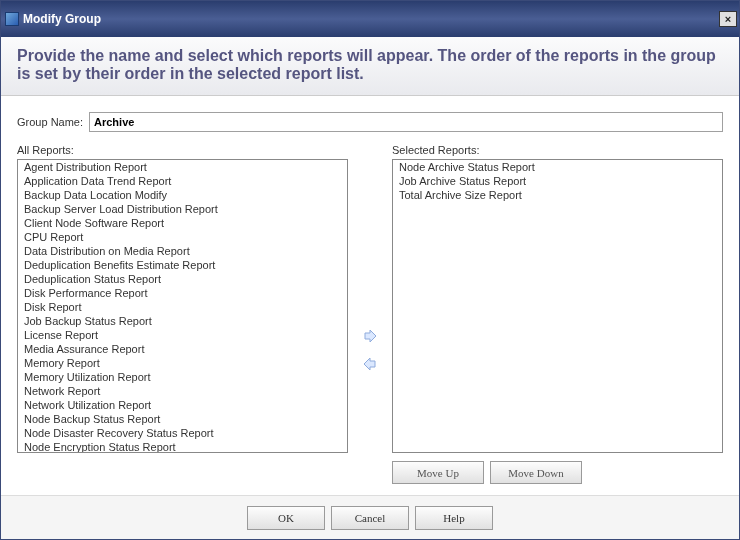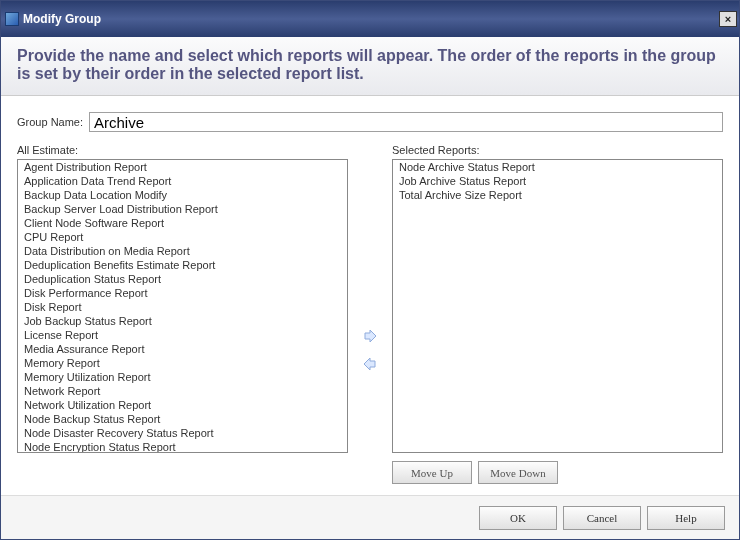--- a/index.html
+++ b/index.html
@@ -34,21 +34,21 @@
     border-bottom:1px solid #ccc;
     color:#555580; font-weight:bold; font-size:16px;
   }
 
   .content { flex:1; padding:16px 16px 0 16px; display:flex; flex-direction:column; overflow:hidden; }
 
   .group-name-row { display:flex; align-items:center; gap:6px; margin-bottom:12px; }
   .group-name-row label { white-space:nowrap;text-align:center; }
   .group-name-row input {
     flex:1; border:1px solid #a0a0a0; padding:2px 4px; height:20px;
-    font-family: Tahoma, Arial, sans-serif; font-size:15px;
+    font-family: Tahoma, Arial, sans-serif; font-size:11px;font-weight:bold;
   }
 
   .lists-row { flex:1; display:flex; gap:8px; overflow:hidden; }
   .list-col { flex:1; display:flex; flex-direction:column; min-width:0; }
   .list-label { margin-bottom:3px; }
   .listbox {
     flex:1; border:1px solid #888; overflow-y:auto; background:#fff;
     scrollbar-width:auto;
   }
   .listbox .item {
@@ -56,33 +56,33 @@
     user-select:none;
   }
 
   .arrow-col { width:28px; display:flex; flex-direction:column; align-items:center; justify-content:center; gap:8px; padding-top:60px; }
   .arrow-btn {
     width:20px; height:20px; display:flex; align-items:center; justify-content:center;
     cursor:pointer; opacity:0.75;
   }
 
   .move-row { height:34px; display:flex; align-items:flex-start; gap:6px; margin-top:8px; }
-  .move-row .btn { width:80px; height:23px;text-align:center; }
+  .move-row .btn { width:92px; height:23px;text-align:center; }
 
   .btn {
     border:1px solid #9a9a9a;
     background: linear-gradient(to bottom, #fdfdfd, #e1e1e1);
     color:#555; font-family: Tahoma; font-size:11px;
     cursor:pointer;
     display:inline-flex; align-items:center; justify-content:center;
   }
 
   .footer {
     height:44px; border-top:1px solid #ddd;
-    display:flex; align-items:center; justify-content:flex-end;
+    display:flex; align-items:center; justify-content:center;
     background:#f5f5f5; padding:0 14px; gap:6px;
   }
   .footer .btn { width:78px; height:24px; color:#333; }
 
   
   .listbox::-webkit-scrollbar { width:16px; }
   .listbox::-webkit-scrollbar-track { background:#efefef; border-left:1px solid #ccc; }
   .listbox::-webkit-scrollbar-thumb { background:#bfbfbf; border:1px solid #999; }
 </style>
 </head>
@@ -105,21 +105,21 @@
   <div class="content">
 
     <div class="group-name-row">
       <label>Group Name:</label>
       <input type="text" value="Archive" style="">
     </div>
 
     <div class="lists-row">
 
       <div class="list-col">
-        <div class="list-label">All Estimate:</div>
+        <div class="list-label">All Reports:</div>
         <div class="listbox" id="all-reports-list">
             <div class="item">Agent Distribution Report</div>
             <div class="item">Application Data Trend Report</div>
             <div class="item">Backup Data Location Modify</div>
             <div class="item">Backup Server Load Distribution Report</div>
             <div class="item">Client Node Software Report</div>
             <div class="item">CPU Report</div>
             <div class="item">Data Distribution on Media Report</div>
             <div class="item">Deduplication Benefits Estimate Report</div>
             <div class="item">Deduplication Status Report</div>

